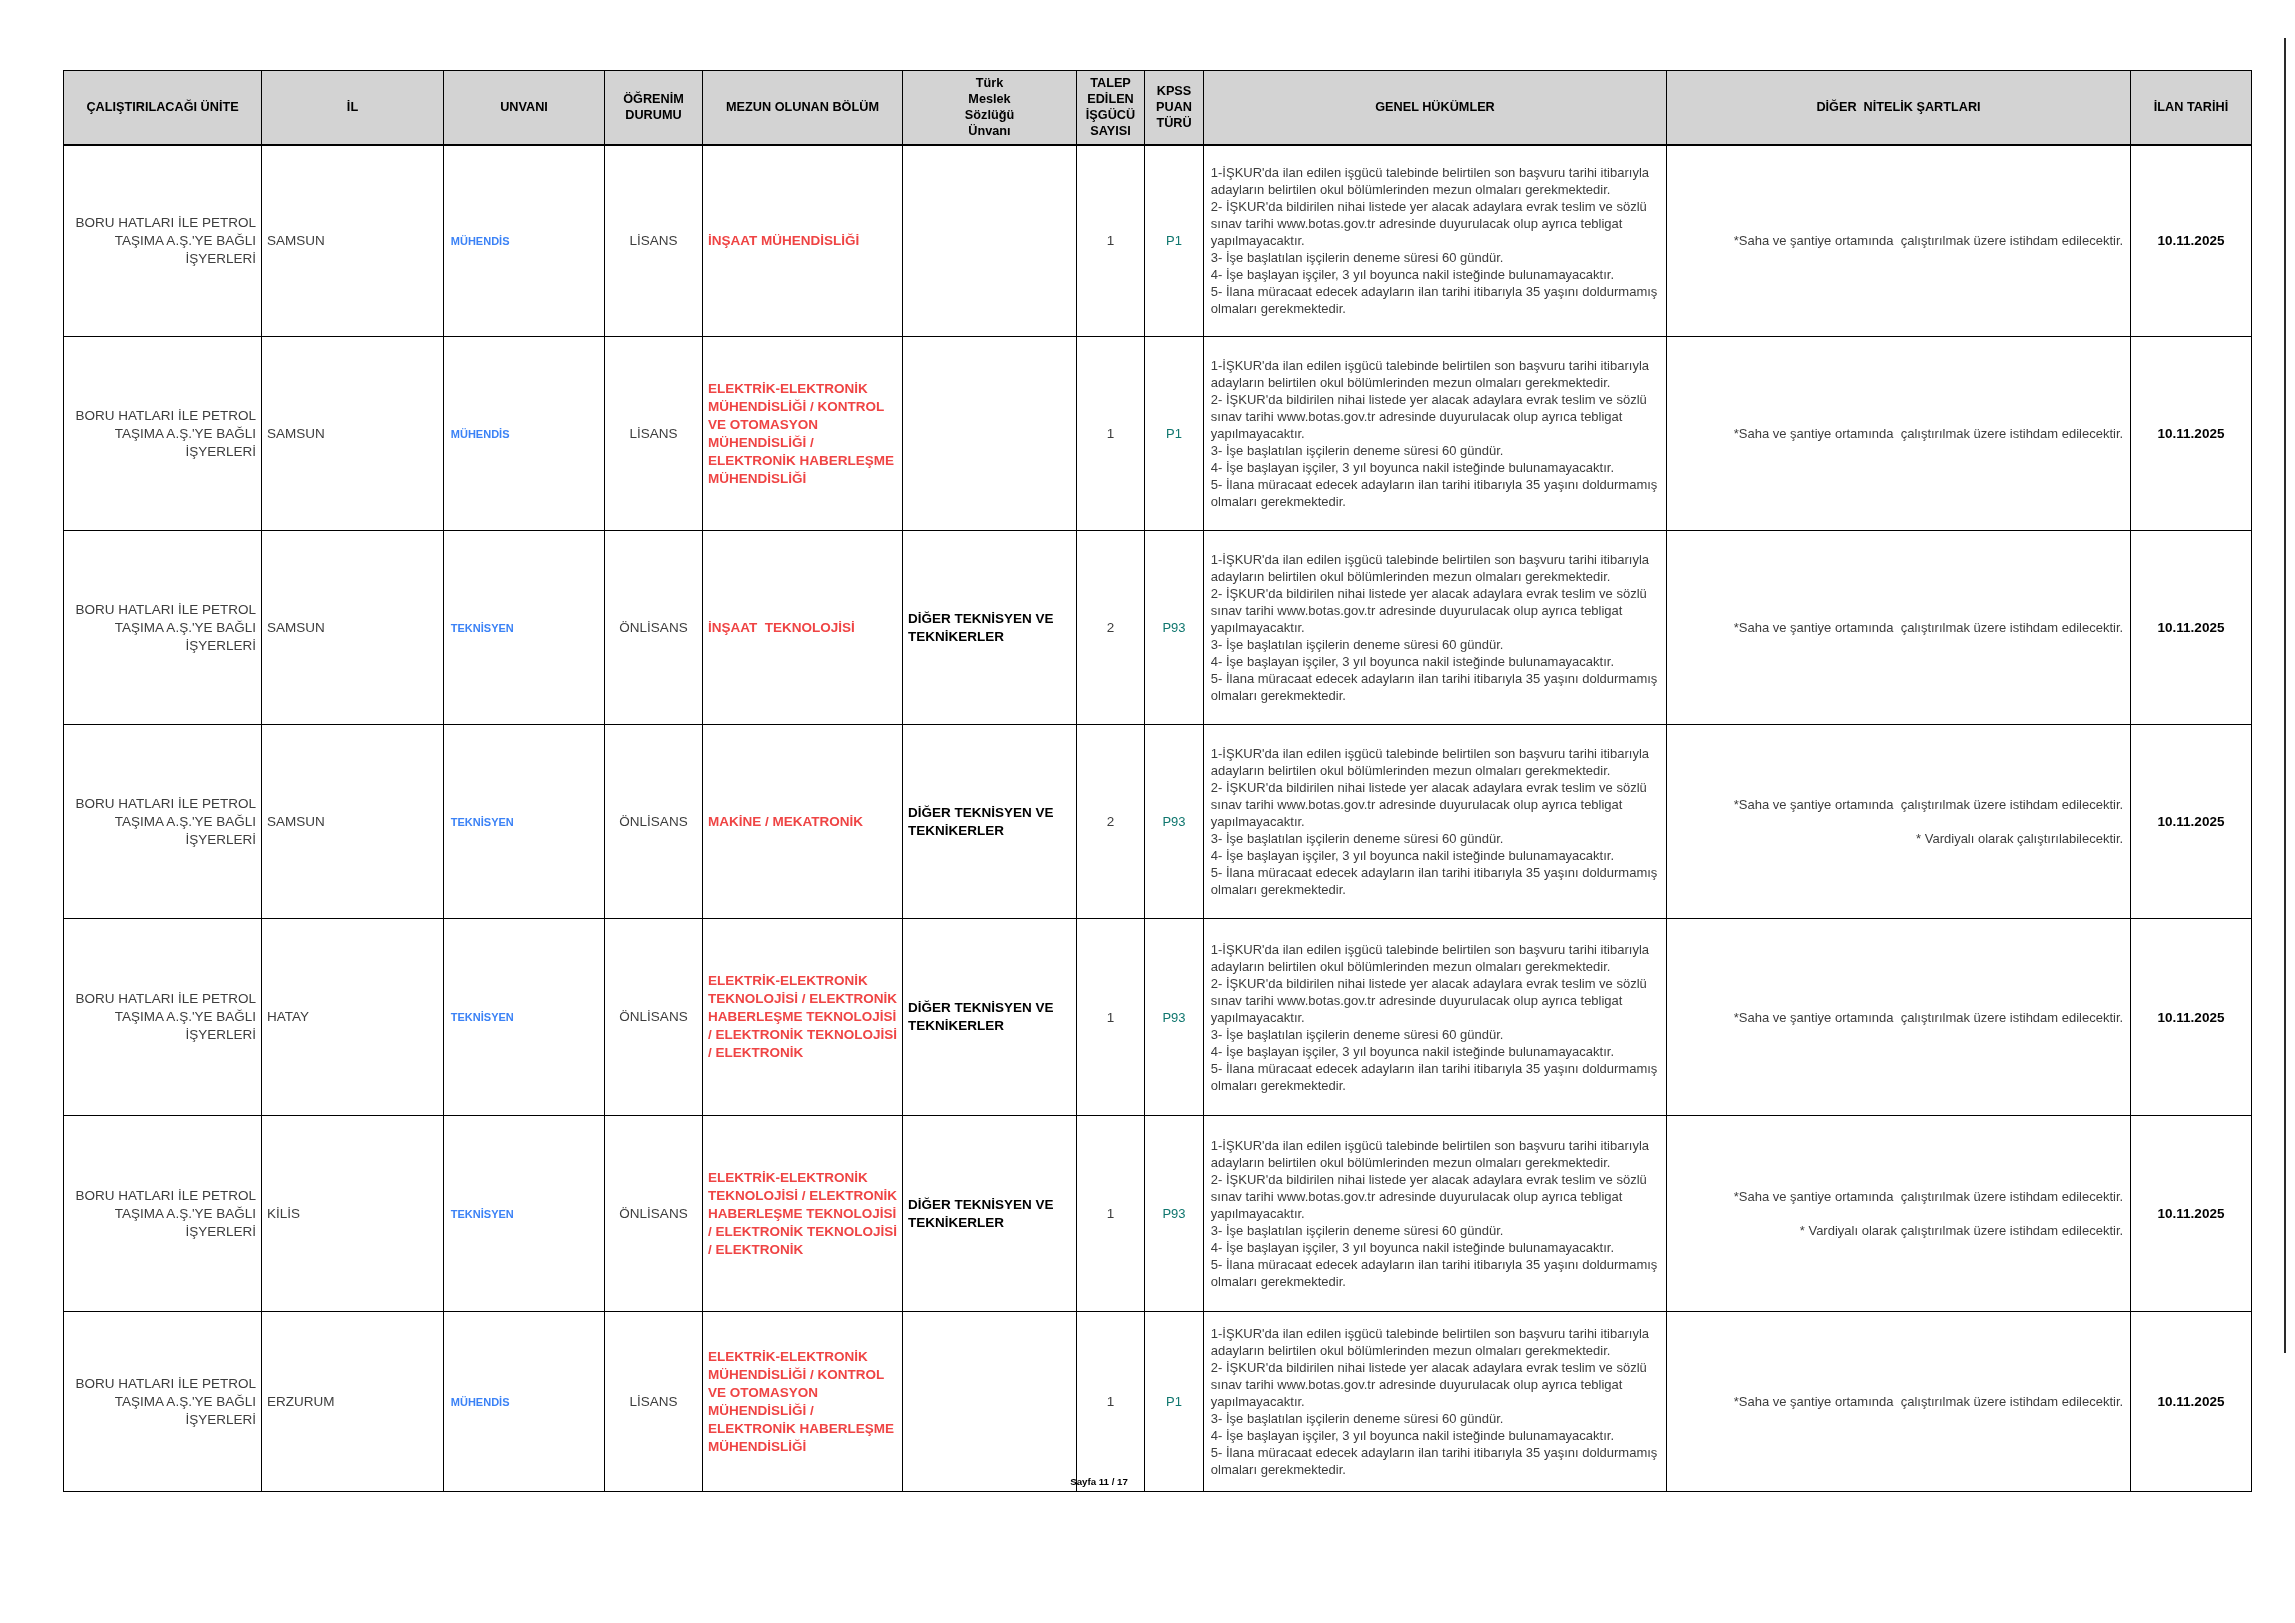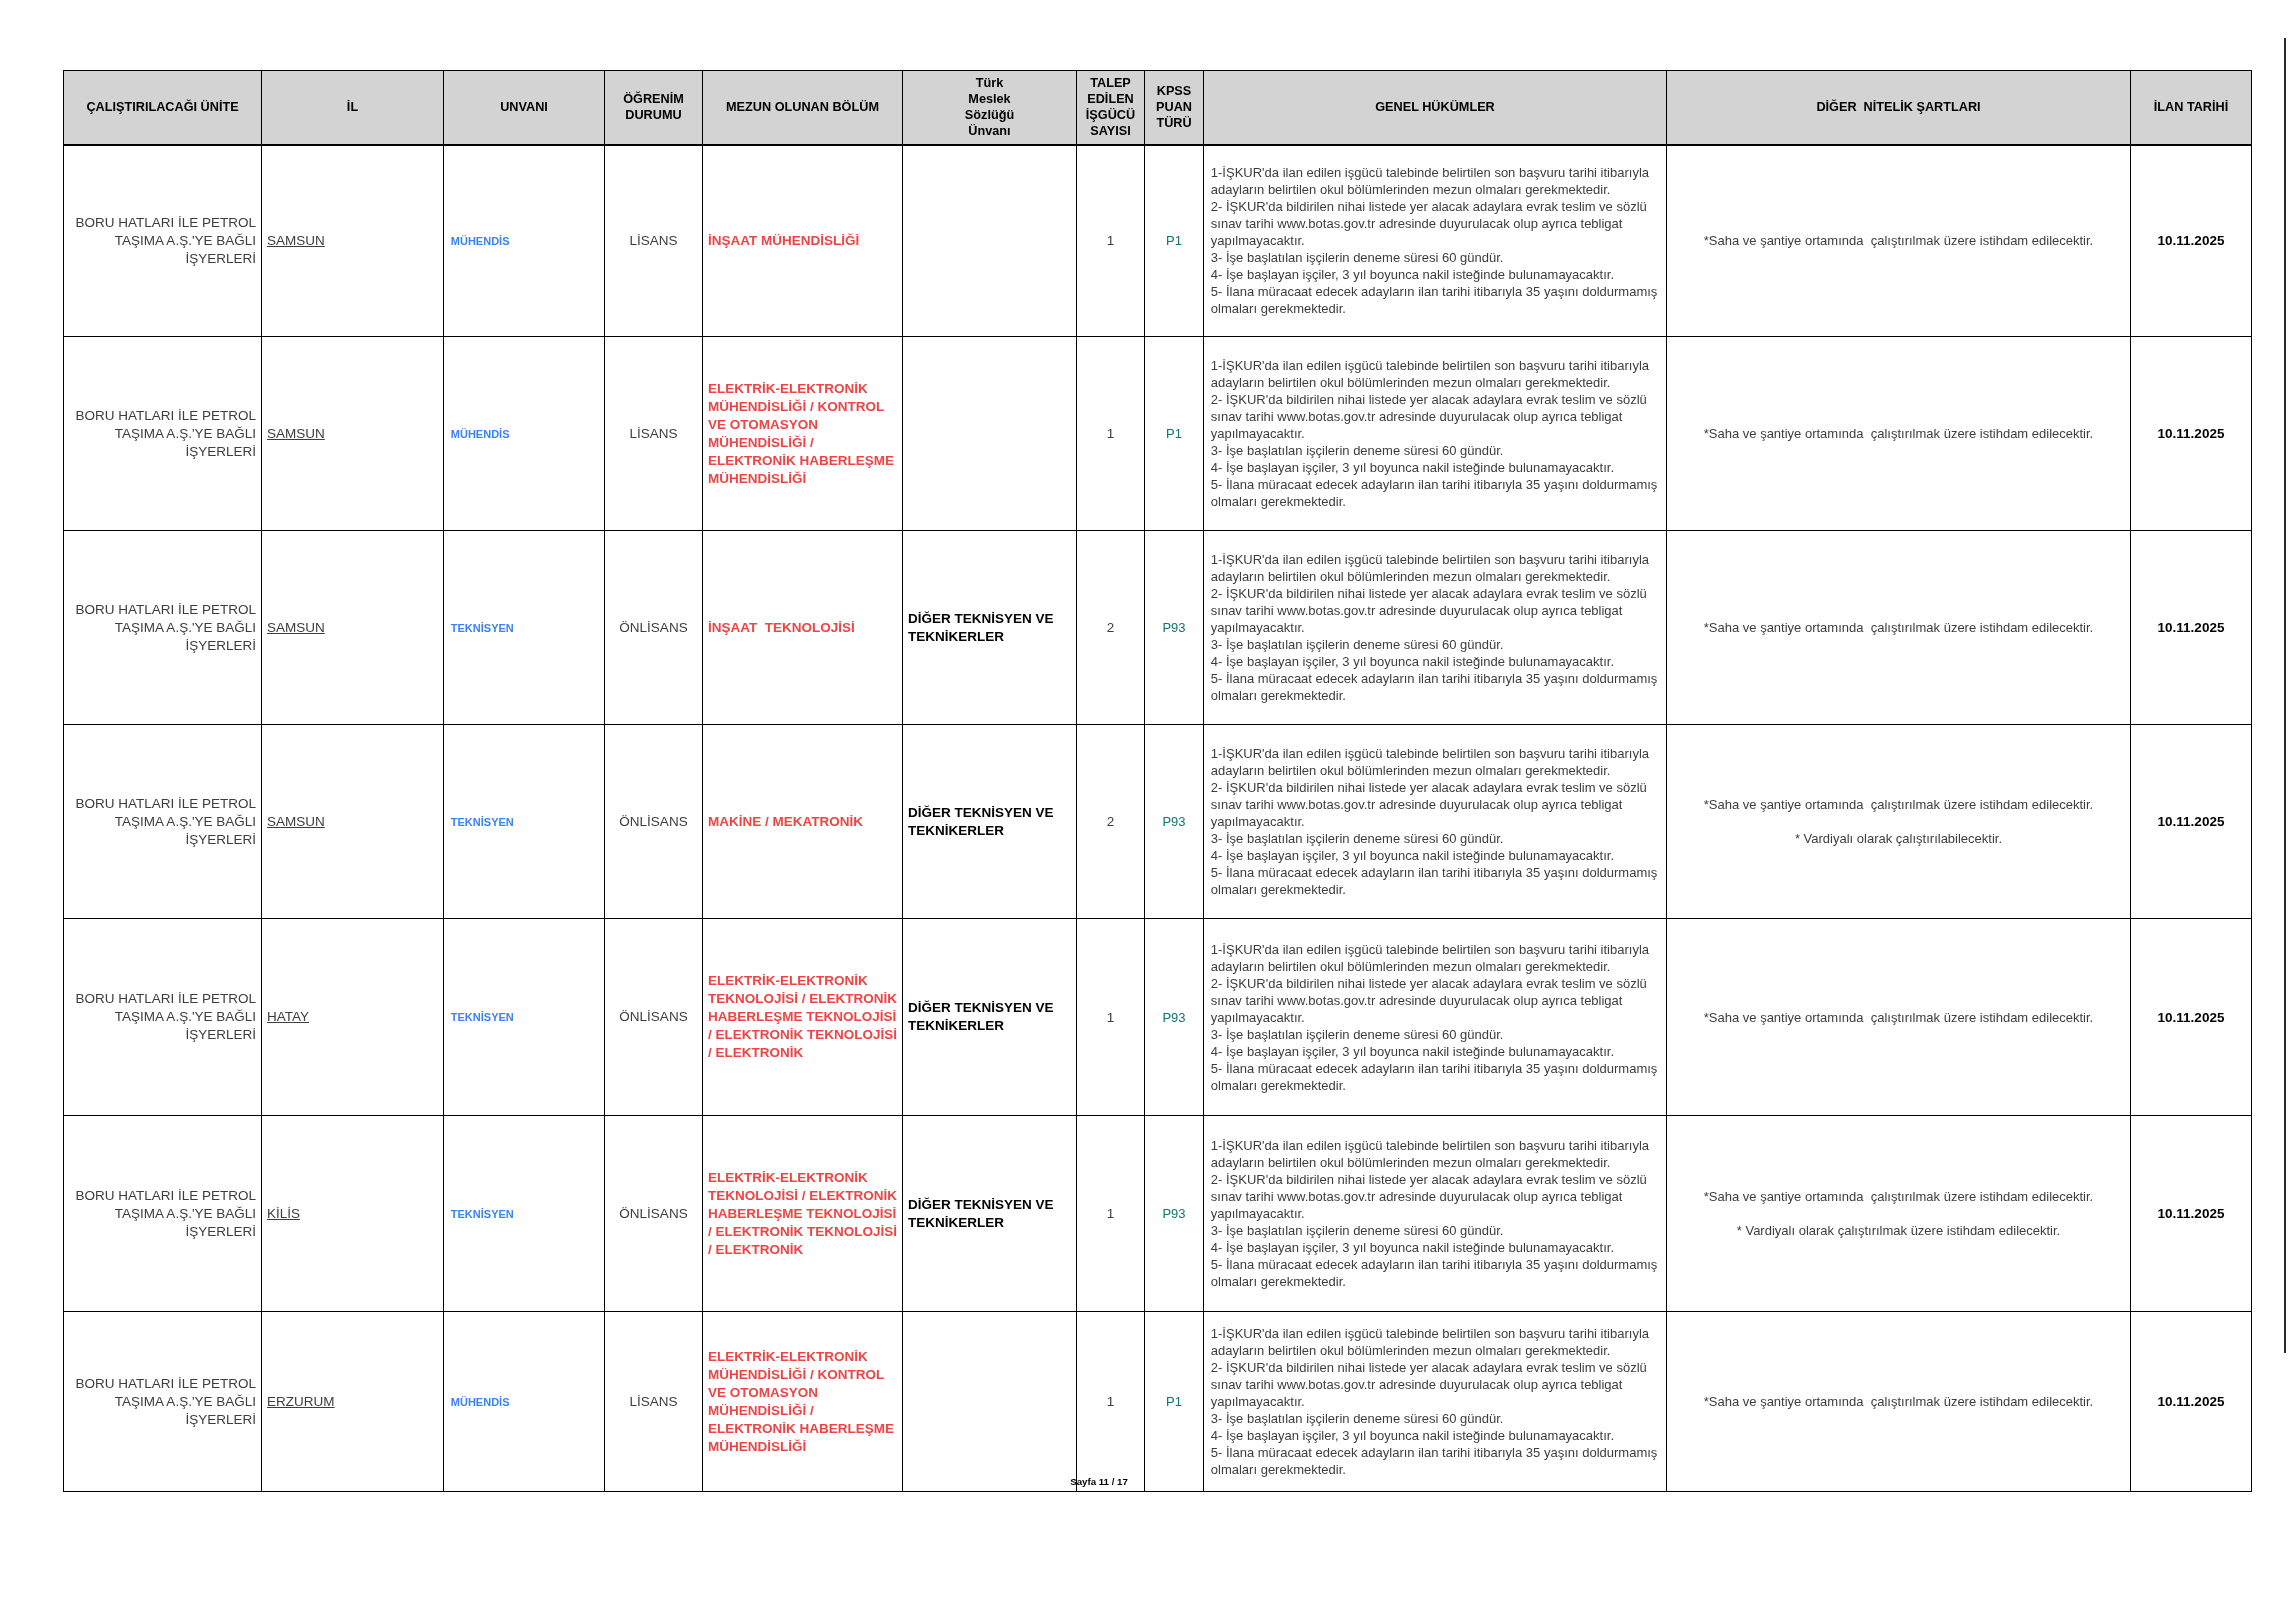--- a/index.html
+++ b/index.html
@@ -44,29 +44,29 @@
   }
   tbody tr:nth-child(1) { height: 192px; }
   tbody tr:nth-child(2) { height: 194px; }
   tbody tr:nth-child(3) { height: 194px; }
   tbody tr:nth-child(4) { height: 194px; }
   tbody tr:nth-child(5) { height: 197px; }
   tbody tr:nth-child(6) { height: 196px; }
   tbody tr:nth-child(7) { height: 180px; }
 
   td.c-unit   { font-size:13.5px; line-height:18px; text-align:right; padding:3.4px 5px; color:#3d3d3d; }
-  td.c-city   { font-size:13.5px; line-height:18px; text-align:left; padding:12px 5px; color:#3d3d3d;text-decoration:underline; }
+  td.c-city   { font-size:13.5px; line-height:18px; text-align:left; padding:12px 5px; color:#3d3d3d; }
   td.c-title  { font-size:11px; line-height:18px; text-align:left; padding:3.4px 6.8px; font-weight:bold; color:#3b82f6; }
   td.c-edu    { font-size:13.5px; line-height:18px; text-align:center; padding:3.4px 3.4px; color:#3d3d3d; }
   td.c-dept   { font-size:13.5px; line-height:18px; text-align:left; padding:3.4px 5px; font-weight:bold; color:#ef4444; }
   td.c-occ    { font-size:13.5px; line-height:18px; text-align:left; padding:3.4px 5px; font-weight:bold; color:#000; }
   td.c-count  { font-size:13.5px; text-align:center; padding:3.4px 1.7px; color:#3d3d3d; }
   td.c-kpss   { font-size:13px; text-align:center; padding:3.4px 1.7px; color:#0f766e; }
   td.c-gen    { font-size:13px; line-height:17px; text-align:left; padding:3.4px 6.8px; color:#3d3d3d; }
-  td.c-other  { font-size:13px; line-height:17px; text-align:center; padding:3.4px 6.8px; color:#3d3d3d; }
+  td.c-other  { font-size:13px; line-height:17px; text-align:right; padding:3.4px 6.8px; color:#3d3d3d; }
   td.c-date   { font-size:13.5px; text-align:center; padding:3.4px 1.7px; font-weight:bold; color:#000; }
 
   .footer {
     position: absolute;
     left: 0;
     top: 1476px;
     width: 2198px;
     text-align: center;
     font-size: 9.7px;
     font-weight: bold;

